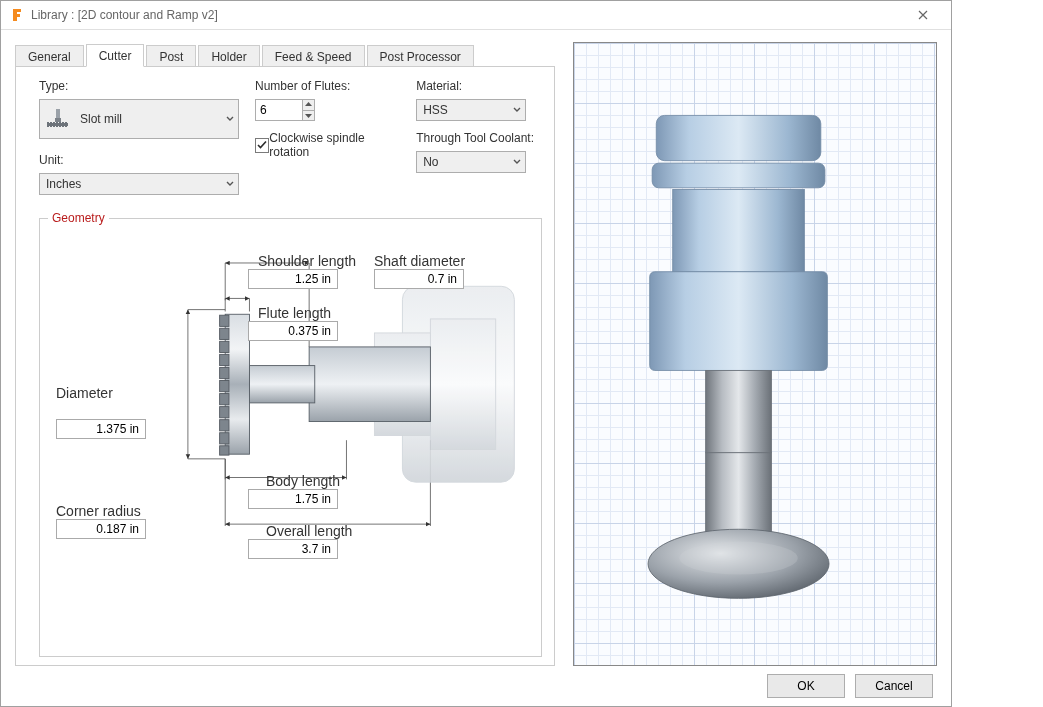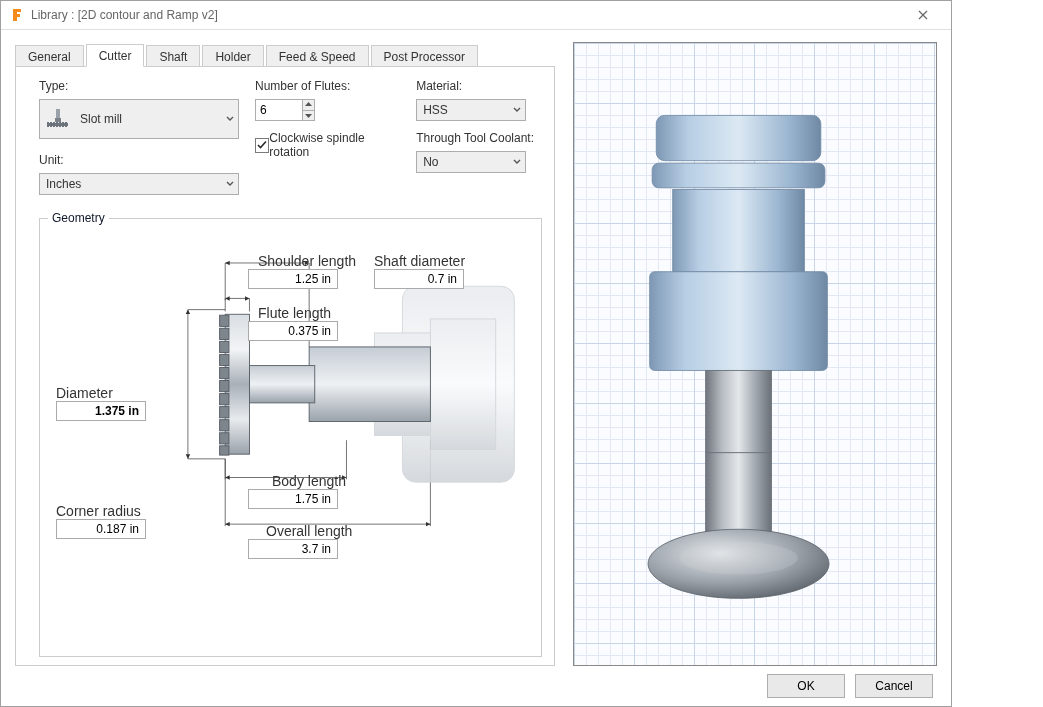--- a/index.html
+++ b/index.html
@@ -46,21 +46,21 @@
   .spin .buttons{width:16px;display:flex;flex-direction:column;border-left:1px solid var(--btn-border);}
   .spin .buttons div{flex:1;display:flex;align-items:center;justify-content:center;background:#efefef;cursor:pointer;}
   .spin .buttons div:first-child{border-bottom:1px solid var(--btn-border);}
   .spin .buttons svg{width:7px;height:5px;display:block;}
   
   .chk{display:flex;align-items:center;gap:0;cursor:pointer;}
   .chk .box{width:13px;height:13px;border:1px solid #7a7a7a;background:#fff;display:flex;align-items:center;justify-content:center;}
   .chk .box svg{width:10px;height:10px;display:block;}
   
   fieldset.geom{border:1px solid var(--fieldset-border);margin:16px 0 0 0;padding:10px 8px 8px 8px;flex:1;position:relative;}
-  fieldset.geom legend{padding:0 4px;color:#0f172a;}
+  fieldset.geom legend{padding:0 4px;color:#b91c1c;}
   
   .geomwrap{position:relative;width:100%;height:100%;}
   .dimlabel{position:absolute;font-size:14px;color:#333;white-space:nowrap;}
   .dimbox{position:absolute;width:90px;height:20px;border:1px solid #aaa;background:#fff;box-sizing:border-box;padding:1px 6px;text-align:right;font-size:12px;}
   
   .preview{flex:1;border:1px solid #888;position:relative;overflow:hidden;}
   .gridbg{position:absolute;inset:0;
     background-color:#fafcff;
     background-image:
       linear-gradient(#c8d4e8 1px, transparent 1px),
@@ -94,21 +94,21 @@
     </span>
   </div>
 
   <div class="body">
     <div class="content">
 
       <div class="left">
         <div class="tabs">
           <div class="tab">General</div>
           <div class="tab active">Cutter</div>
-          <div class="tab">Shaft</div>
+          <div class="tab">Post</div>
           <div class="tab">Holder</div>
           <div class="tab">Feed &amp; Speed</div>
           <div class="tab">Post Processor</div>
         </div>
         <div class="tabpage">
 
           <div class="row">
 
             <div class="col" style="width:200px;">
               <span class="label">Type:</span>
@@ -279,35 +279,35 @@
                       <rect x="184" y="184" width="10" height="12"></rect>
                       <rect x="184" y="198" width="10" height="12"></rect>
                       <rect x="184" y="212" width="10" height="12"></rect>
                       <rect x="184" y="226" width="10" height="10"></rect>
                   </g>
                 </g>
               </svg>
 
               
               <span class="dimlabel" style="left:8px;top:150px;">Diameter</span>
-              <input class="dimbox" style="left: 8px; top: 166px; font-weight: bold;" value="1.375 in">
+              <input class="dimbox" style="left: 8px; top: 184px;" value="1.375 in">
 
               <span class="dimlabel" style="left:8px;top:268px;">Corner radius</span>
               <input class="dimbox" style="left: 8px; top: 284px;" value="0.187 in">
 
               <span class="dimlabel" style="left:210px;top:70px;">Flute length</span>
               <input class="dimbox" style="left: 200px; top: 86px;" value="0.375 in">
 
               <span class="dimlabel" style="left:210px;top:18px;">Shoulder length</span>
               <input class="dimbox" style="left: 200px; top: 34px;" value="1.25 in">
 
               <span class="dimlabel" style="left:326px;top:18px;">Shaft diameter</span>
               <input class="dimbox" style="left: 326px; top: 34px;" value="0.7 in">
 
-              <span class="dimlabel" style="left:224px;top:238px;">Body length</span>
+              <span class="dimlabel" style="left:218px;top:238px;">Body length</span>
               <input class="dimbox" style="left: 200px; top: 254px;" value="1.75 in">
 
               <span class="dimlabel" style="left:218px;top:288px;">Overall length</span>
               <input class="dimbox" style="left: 200px; top: 304px;" value="3.7 in">
             </div>
           </fieldset>
 
         </div>
       </div>
 

